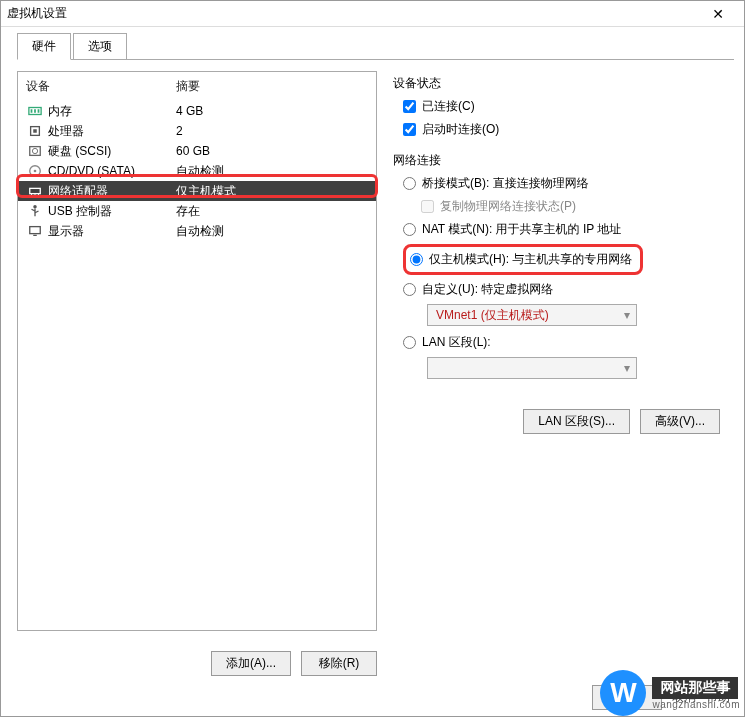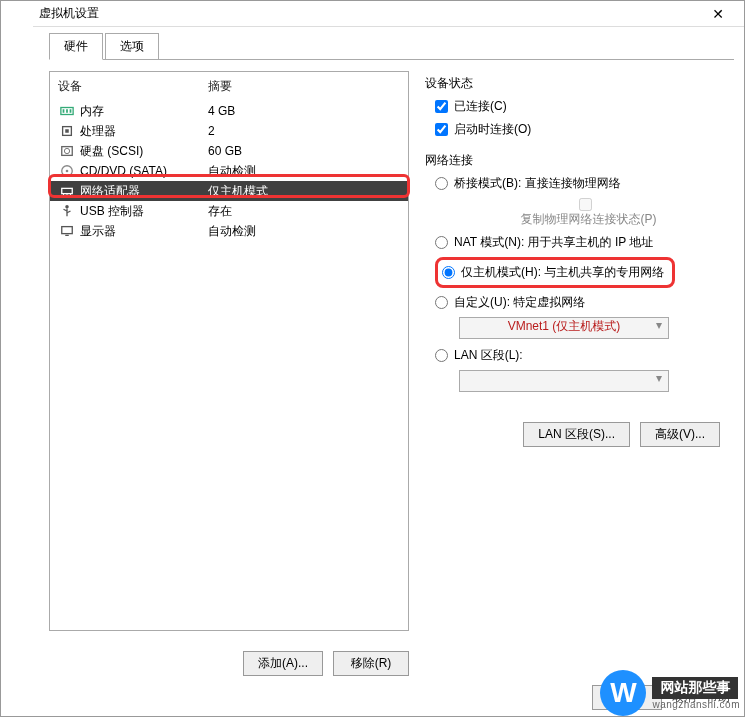--- a/index.html
+++ b/index.html
@@ -1,18 +1,18 @@
 <!DOCTYPE html>
 <html><head>
 <meta charset="utf-8">
 <style>
 * { box-sizing: border-box; margin: 0; padding: 0; font-family: "Microsoft YaHei", "SimSun", sans-serif; font-size: 12px; }
 body { background: #f0f0f0; width: 745px; height: 717px; position: relative; overflow: hidden; }
 
-.window { position: absolute; left: 0; top: 0; width: 745px; height: 717px; background: #fff; border: 1px solid #999; padding-left: 32px; }
+.window { position: absolute; left: 0; top: 0; width: 745px; height: 717px; background: #fff; border: 1px solid #999; }
 
 .titlebar { height: 26px; display: flex; align-items: center; padding: 0 6px; border-bottom: 1px solid #ddd; background: #fff; }
 .titlebar .title { flex: 1; }
 .titlebar .close { width: 40px; text-align: center; font-size: 14px; cursor: pointer; }
 
 .tabs { display: flex; padding: 6px 10px 0 16px; background: #fff; }
 .tab { padding: 4px 14px; border: 1px solid #aaa; border-bottom: none; background: #fff; margin-right: 2px; position: relative; cursor: pointer; }
 .tab.active { border-bottom: 1px solid #fff; z-index: 2; }
 .tabline { height: 1px; background: #aaa; margin: 0 10px 0 16px; position: relative; top: -1px; z-index: 1; }
 
@@ -34,21 +34,21 @@
 .left-buttons { display: flex; justify-content: flex-end; gap: 10px; margin-top: 20px; align-items: center; }
 .btn { padding: 3px 14px; border: 1px solid #999; background: #efefef; cursor: pointer; min-width: 76px; text-align: center; }
 
 .right-panel { flex: 1; padding: 4px 4px 0 4px; }
 .group { margin-bottom: 14px; }
 .group-title { margin-bottom: 6px; }
 .group-body { padding-left: 10px; }
 .checkbox-row, .radio-row { display: flex; align-items: center; margin-bottom: 6px; }
 .checkbox-row input, .radio-row input { margin-right: 6px; }
 .radio-row.indent { margin-left: 18px; }
-.disabled { color: #888; flex-direction: column; }
+.disabled { color: #888; }
 .select-box { width: 210px; height: 22px; border: 1px solid #aaa; background: #f4f4f4; color: #b91c1c; display: flex; align-items: center; padding: 0 8px; margin: 4px 0 8px 24px; position: relative; }
 .select-box::after { content: "▾"; position: absolute; right: 6px; color: #888; }
 .highlight-radio { border: 3px solid #e33; border-radius: 8px; padding: 4px 8px 4px 4px; display: inline-flex; align-items: center; margin-bottom: 6px; }
 
 .right-buttons { display: flex; justify-content: flex-end; gap: 10px; margin-top: 30px; padding-right: 4px; }
 
 .footer { position: absolute; bottom: 6px; right: 14px; display: flex; align-items: center; gap: 10px; }
 .footer .btn { min-width: 70px; }
 .footer .cancel, .footer .help { color: #444; }
 

